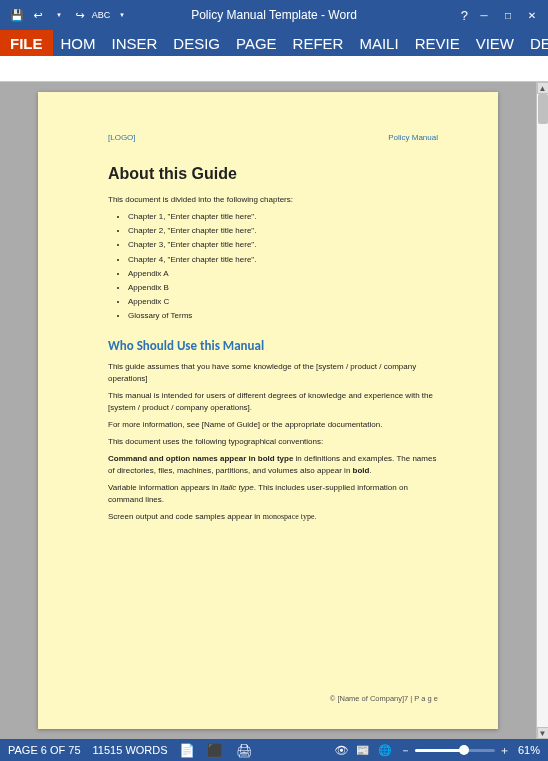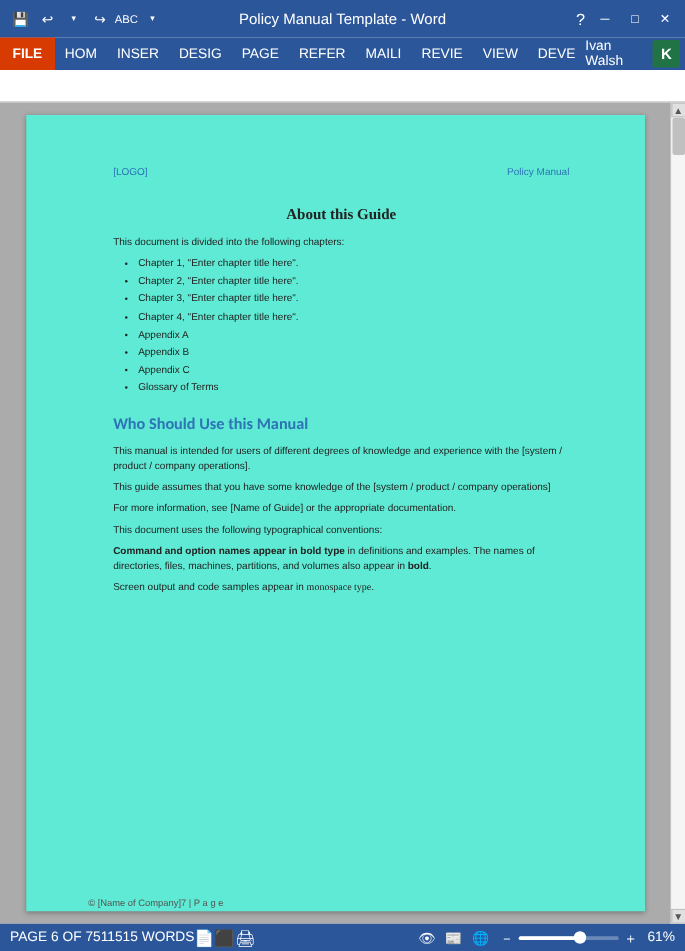--- a/index.html
+++ b/index.html
@@ -22,21 +22,21 @@
 
     
     .qat { display: flex; align-items: center; gap: 3px; }
     .qat-icon { width: 18px; height: 18px; display: flex; align-items: center; justify-content: center; font-size: 11px; cursor: pointer; color: white; }
 
     
     .ribbon { background: #2b579a; }
     .ribbon-tabs { display: flex; align-items: stretch; background: #2b579a; height: 26px; }
     .ribbon-tab {
       padding: 4px 8px;
-      font-size: 11px;
+      font-size: 15px;
       cursor: pointer;
       color: white;
       display: flex;
       align-items: center;
     }
     .ribbon-tab.file { background: #d83b01; color: white; padding: 4px 10px; font-weight: bold; }
 
     .ribbon-commands { background: white; border-bottom: 1px solid #c8c8c8; height: 26px; display: flex; align-items: center; }
 
     
@@ -65,22 +65,22 @@
     .scroll-thumb { width: 10px; height: 30px; background: #c0c0c0; border-radius: 2px; position: absolute; top: 0; left: 1px; }
 
     .doc-content {
       flex: 1;
       overflow: hidden;
       display: flex;
       justify-content: center;
       padding: 10px 0;
     }
     .page {
-      width: 495px;
-      background: #5eead4;
+      width: 460px;
+      background: #fef9c3;
       box-shadow: 0 1px 4px rgba(0,0,0,0.3);
       padding: 40px 60px 40px 70px;
       font-size: 8.5px;
       line-height: 1.5;
       color: #222;
       position: relative;
       min-height: 600px;
     }
 
     
@@ -89,26 +89,25 @@
       justify-content: space-between;
       margin-bottom: 18px;
       font-size: 8px;
       color: #555;
     }
     .logo-placeholder { color: #2e74b5; font-size: 8px; }
     .header-right { color: #2e74b5; font-size: 8px; }
 
     
     .page h1 {
-      font-size: 12px;
+      font-size: 16px;
       font-weight: bold;
       color: #222;
       margin-bottom: 8px;
-      font-family: Liberation Serif, serif;
-      text-align: center;
+      font-family: Liberation Sans, sans-serif;
     }
     .page h2 {
       font-size: 13px;
       font-weight: bold;
       color: #2e74b5;
       margin: 14px 0 6px 0;
       font-family: Calibri, Arial, sans-serif;
     }
     .page p {
       font-size: 8px;
@@ -125,39 +124,40 @@
       margin-bottom: 3px;
       line-height: 1.4;
     }
     .italic-text { font-style: italic; }
     .mono-text { font-family: Liberation Serif, serif; }
     .bold-text { font-weight: bold; }
 
     
     .page-footer {
       position: absolute;
-      bottom: 1px;
+      bottom: 25px;
       left: 0;
       right: 0;
       display: flex;
-      justify-content: flex-start;
-      padding: 0 60px 0 50px;
+      justify-content: flex-end;
+      padding: 0 60px 0 64px;
       font-size: 7.5px;
       color: #555;
     }
 
     
     .status-bar {
       height: 22px;
       background: #2b579a;
       display: flex;
       align-items: center;
       padding: 0 8px;
       color: white;
       font-size: 11px;
+      gap: 12px;
     }
     .status-bar-right { margin-left: auto; display: flex; align-items: center; gap: 8px; }
     .zoom-slider { display: flex; align-items: center; gap: 4px; }
     .zoom-bar { width: 80px; height: 3px; background: rgba(255,255,255,0.3); border-radius: 2px; position: relative; }
     .zoom-fill { width: 60%; height: 100%; background: white; border-radius: 2px; }
     .zoom-thumb { width: 10px; height: 10px; background: white; border-radius: 50%; position: absolute; left: calc(61% - 5px); top: -3.5px; }
   </style>
 </head>
 <body>
 
@@ -222,27 +222,30 @@
         <li>Chapter 2, "Enter chapter title here".</li>
         <li>Chapter 3, "Enter chapter title here".</li>
         <li>Chapter 4, "Enter chapter title here".</li>
         <li>Appendix A</li>
         <li>Appendix B</li>
         <li>Appendix C</li>
         <li>Glossary of Terms</li>
       </ul>
 
       <h2>Who Should Use this Manual</h2>
+      <p>This guide assumes that you have some knowledge of the [system / product / company operations]</p>
       <p>This manual is intended for users of different degrees of knowledge and experience with the [system / product / company operations].</p>
-      <p>This guide assumes that you have some knowledge of the [system / product / company operations]</p>
       <p>For more information, see [Name of Guide] or the appropriate documentation.</p>
 
       <p>This document uses the following typographical conventions:</p>
       <p>
         <span class="bold-text">Command and option names appear in bold type</span> in definitions and examples. The names of directories, files, machines, partitions, and volumes also appear in <span class="bold-text">bold</span>.
+      </p>
+      <p>
+        Variable information appears in <span class="italic-text">italic type</span>. This includes user-supplied information on command lines.
       </p>
       <p>
         Screen output and code samples appear in <span class="mono-text">monospace type</span>.
       </p>
 
       <div class="page-footer">
         <span>© [Name of Company]</span>
         <span>7 | P a g e</span>
       </div>
     </div>

